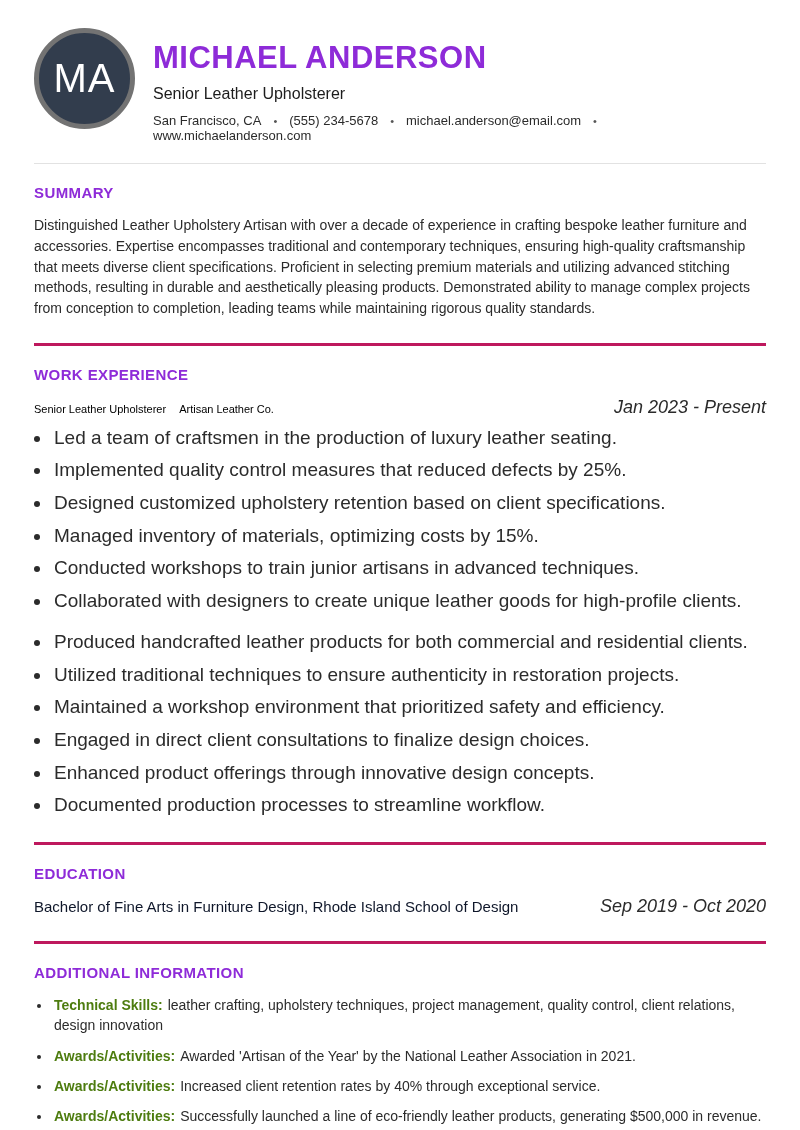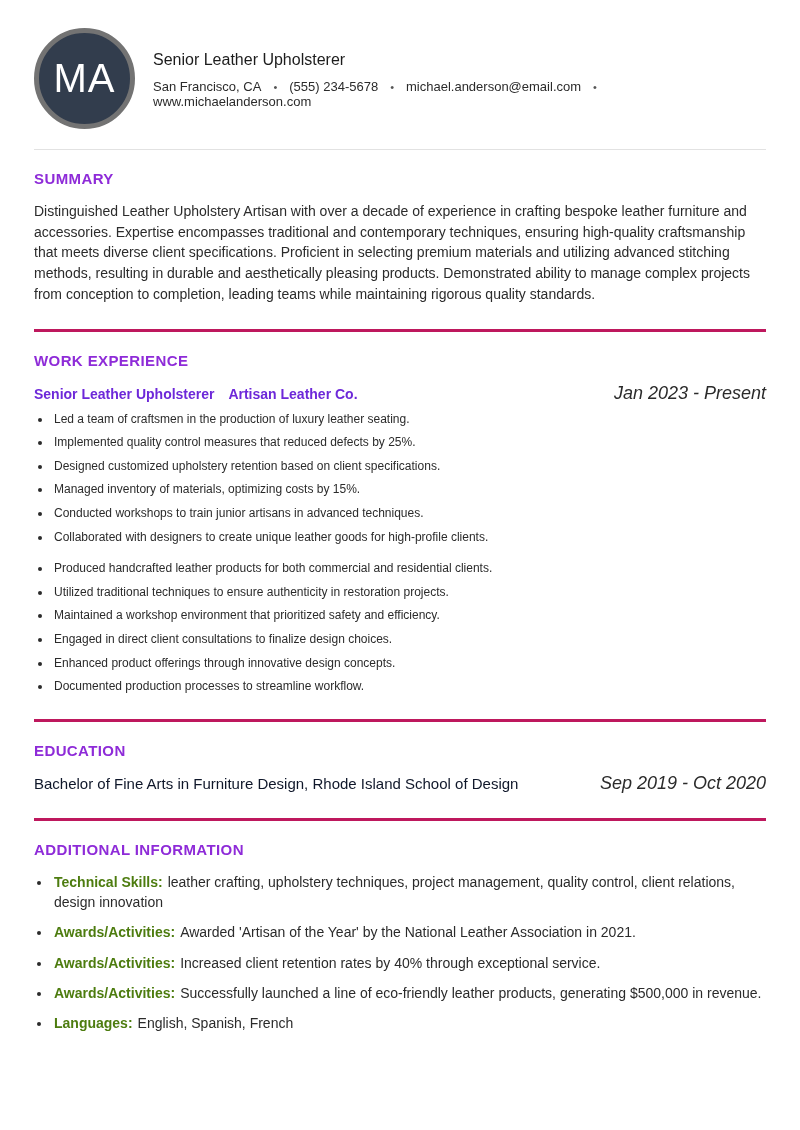--- a/index.html
+++ b/index.html
@@ -89,34 +89,34 @@
 
   
   .job { margin-bottom: 14px; }
   .job:last-child { margin-bottom: 0; }
   .job-header {
     display: flex;
     align-items: baseline;
     justify-content: space-between;
     margin-bottom: 8px;
   }
-  .job-title-line { font-size: 14px; font-weight: 700; color: #6d28d9; }
+  .job-title-line { font-size: 11px; font-weight: 400; color: #000000; }
   .job-company { margin-left: 10px; }
   .job-dates {
     font-size: 18px;
     font-style: italic;
     color: #2b2b2b;
     white-space: nowrap;
   }
   ul.bullets {
     list-style: disc;
     margin-left: 18px;
   }
   ul.bullets li {
-    font-size: 12px;
+    font-size: 19px;
     color: #2b2b2b;
     line-height: 1.3;
     margin-bottom: 8px;
     padding-left: 2px;
   }
   ul.bullets li:last-child { margin-bottom: 0; }
 
   
   .edu-row {
     display: flex;
@@ -140,20 +140,21 @@
 </head>
 <body>
 
 <div class="page">
 
   <div class="header">
     <div class="avatar">
       <span>MA</span>
     </div>
     <div class="header-text">
+      <div class="name">MICHAEL ANDERSON</div>
       <div class="job-title-header">Senior Leather Upholsterer</div>
       <div class="contact-line">
         <span>San Francisco, CA</span>
         <span class="contact-sep">•</span>
         <span>(555) 234-5678</span>
         <span class="contact-sep">•</span>
         <span>michael.anderson@email.com</span>
         <span class="contact-sep">•</span>
         <span>www.michaelanderson.com</span>
       </div>

